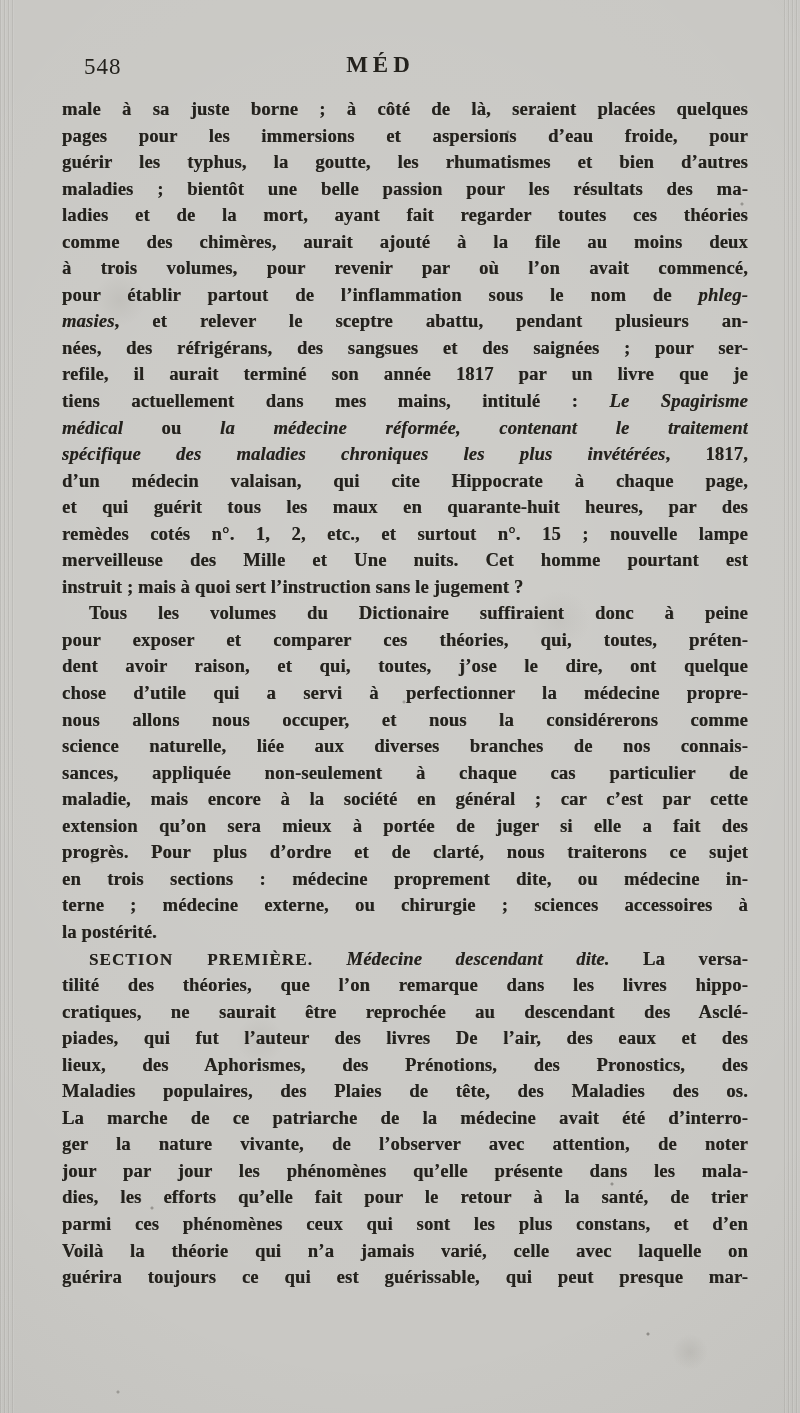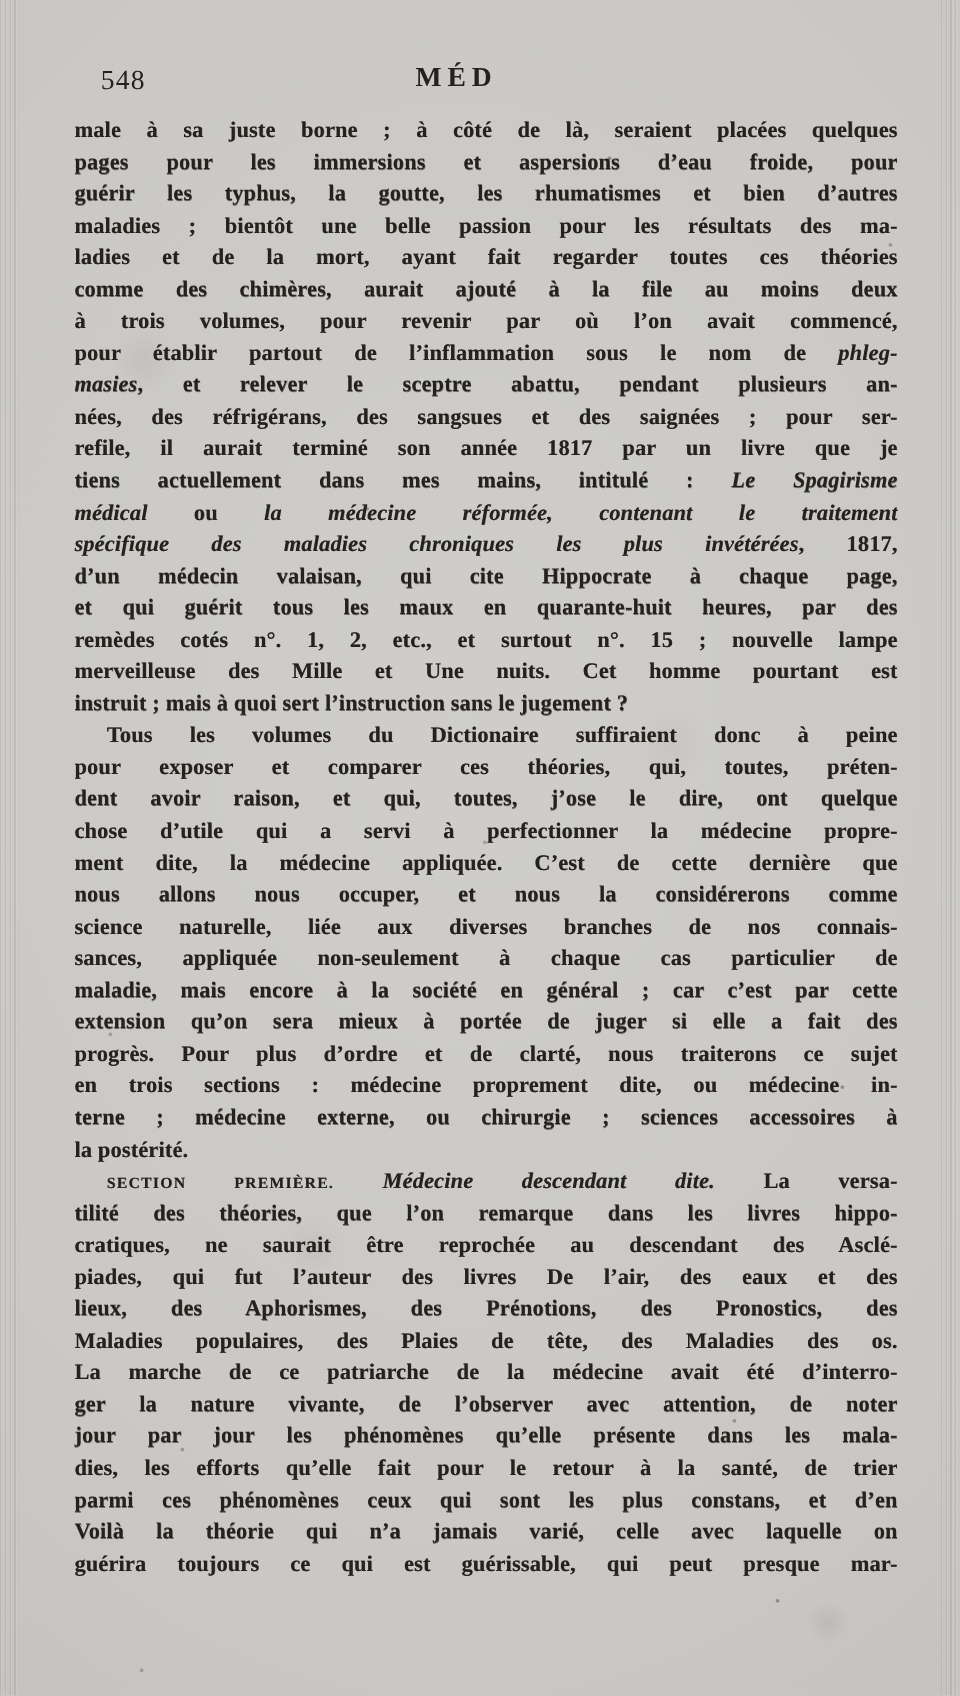--- a/index.html
+++ b/index.html
@@ -97,21 +97,21 @@
     letter-spacing: 0.15px;
     white-space: normal;
     overflow: hidden;
     text-align: justify;
     text-align-last: justify;
     text-shadow: 0.3px 0.3px 0.45px rgba(32,30,26,0.55);
   }
   .line.nofill { text-align-last: left; }
   .line.indent { padding-left: 27px; }
   .line span.i  { font-style: italic; }
-  .line span.sc { font-size: 13px; letter-spacing: 1.1px; }
+  .line span.sc { font-size: 17px; letter-spacing: 1.1px; }
 </style>
 </head>
 <body>
 
 <div class="page">
   <div class="edge left"></div>
   <div class="edge right"></div>
 
   <div class="running-header">
     <span class="page-number">548</span>
@@ -138,21 +138,20 @@
         <div class="line"><span>et qui guérit tous les maux en quarante-huit heures, par des</span></div>
         <div class="line"><span>remèdes cotés n°. 1, 2, etc., et surtout n°. 15 ; nouvelle lampe</span></div>
         <div class="line"><span>merveilleuse des Mille et Une nuits. Cet homme pourtant est</span></div>
         <div class="line nofill"><span>instruit ; mais à quoi sert l’instruction sans le jugement ?</span></div>
       </div>
       <div>
         <div class="line indent"><span>Tous les volumes du Dictionaire suffiraient donc à peine</span></div>
         <div class="line"><span>pour exposer et comparer ces théories, qui, toutes, préten-</span></div>
         <div class="line"><span>dent avoir raison, et qui, toutes, j’ose le dire, ont quelque</span></div>
         <div class="line"><span>chose d’utile qui a servi à perfectionner la médecine propre-</span></div>
-        <div class="line"><span>ment dite, la médecine appliquée. C’est de cette dernière que</span></div>
         <div class="line"><span>nous allons nous occuper, et nous la considérerons comme</span></div>
         <div class="line"><span>science naturelle, liée aux diverses branches de nos connais-</span></div>
         <div class="line"><span>sances, appliquée non-seulement à chaque cas particulier de</span></div>
         <div class="line"><span>maladie, mais encore à la société en général ; car c’est par cette</span></div>
         <div class="line"><span>extension qu’on sera mieux à portée de juger si elle a fait des</span></div>
         <div class="line"><span>progrès. Pour plus d’ordre et de clarté, nous traiterons ce sujet</span></div>
         <div class="line"><span>en trois sections : médecine proprement dite, ou médecine in-</span></div>
         <div class="line"><span>terne ; médecine externe, ou chirurgie ; sciences accessoires à</span></div>
         <div class="line nofill"><span>la postérité.</span></div>
       </div>

